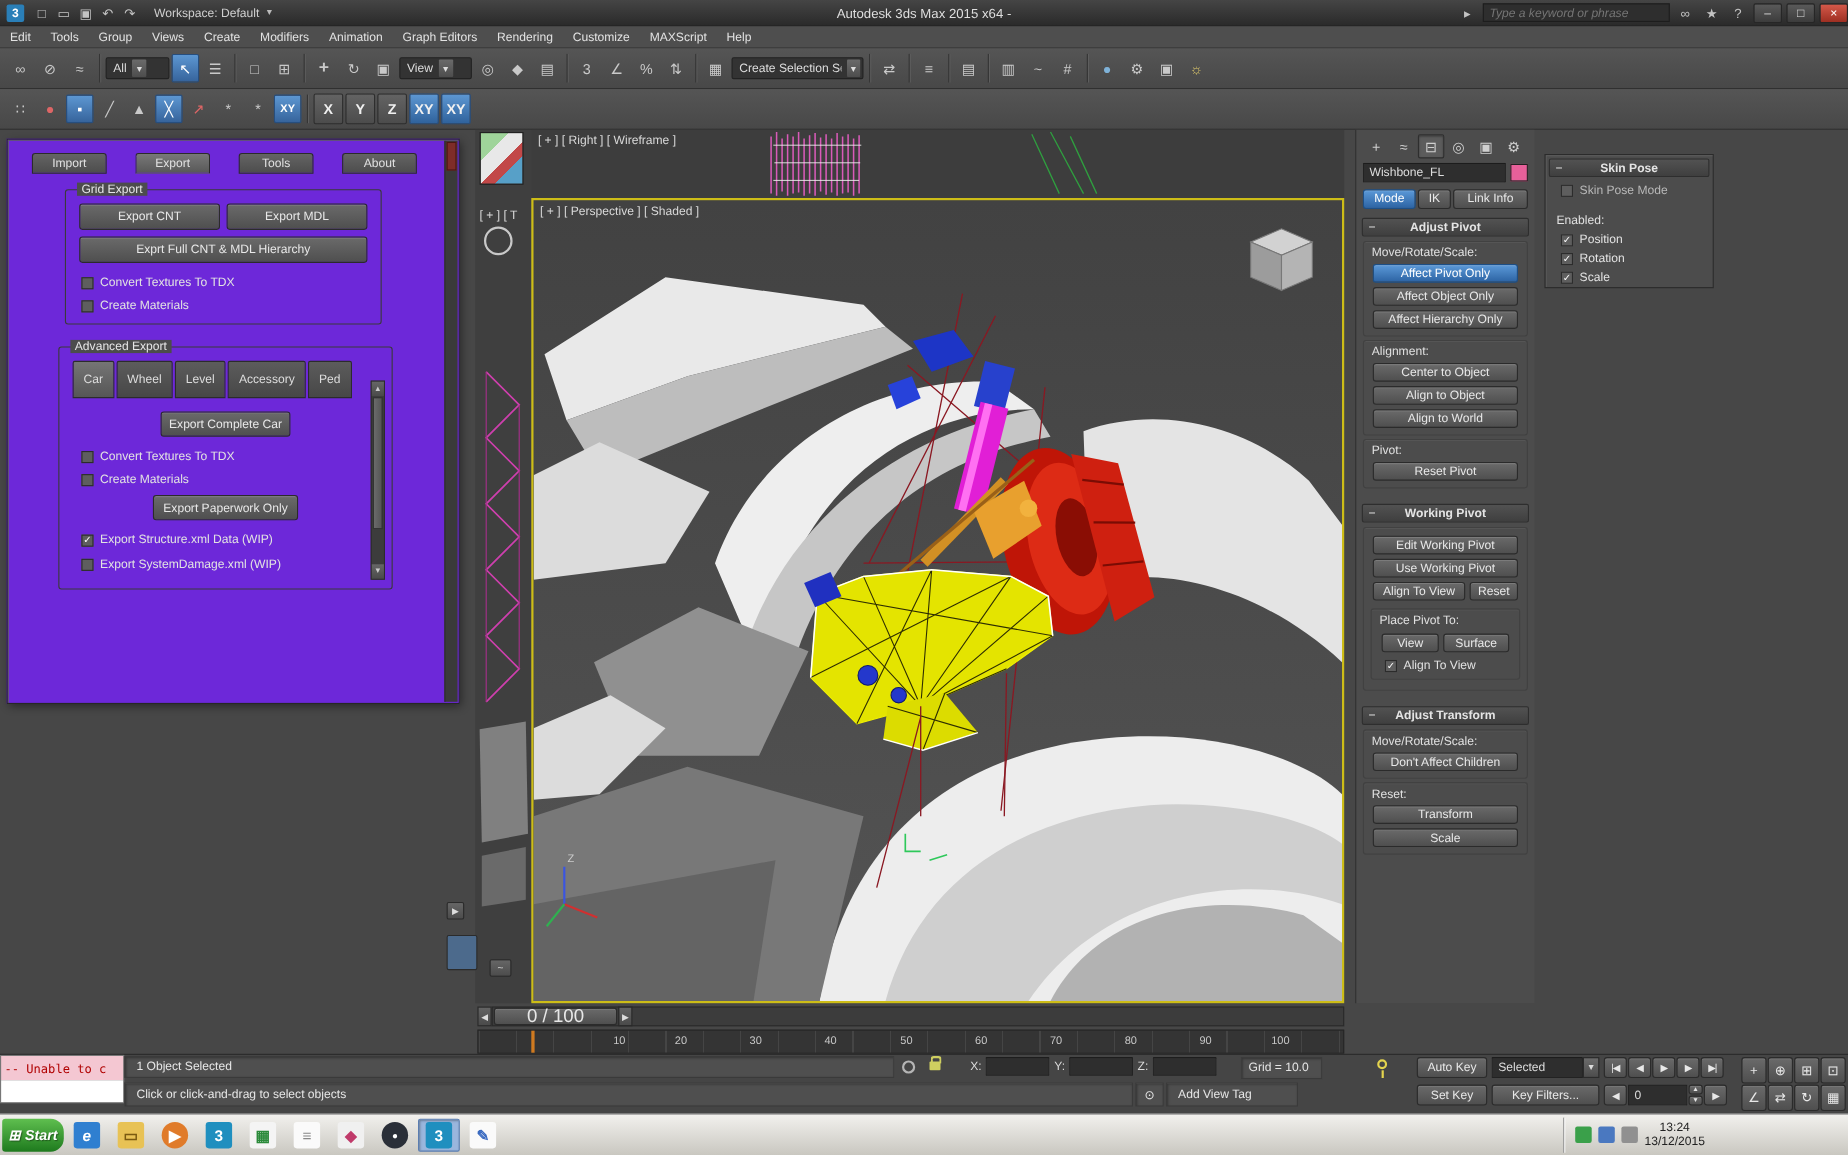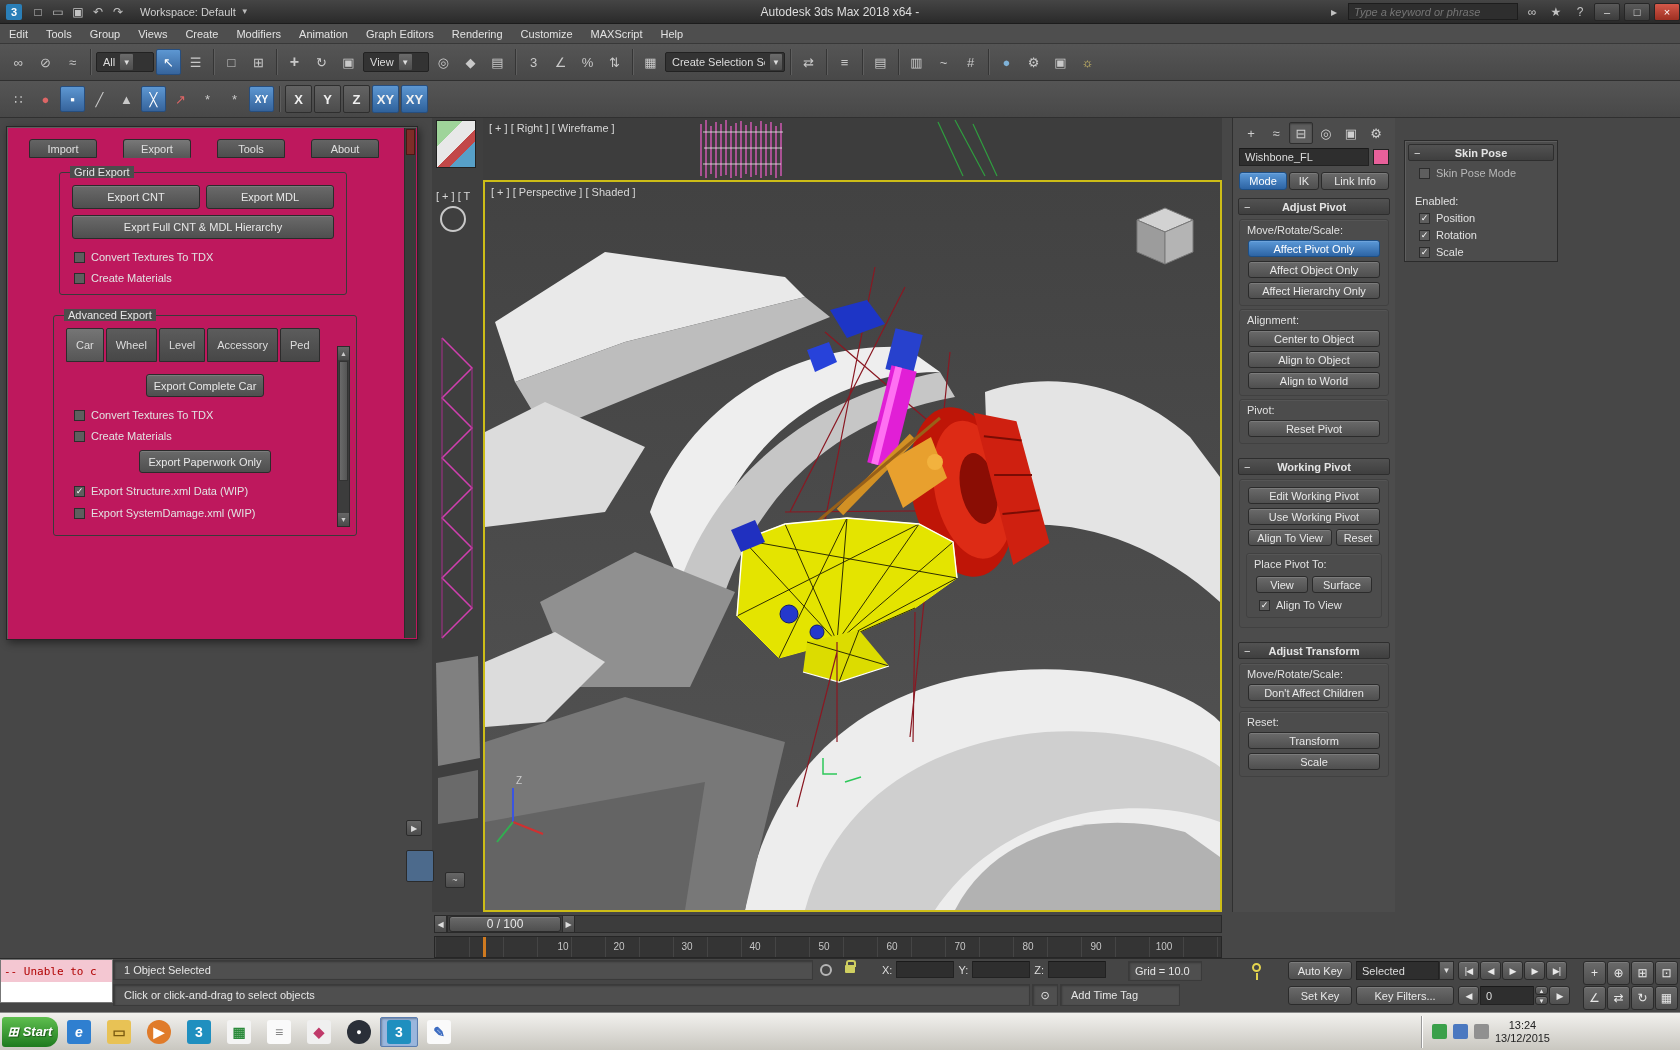--- a/index.html
+++ b/index.html
@@ -35,21 +35,21 @@
 .big-axis.blue{background:linear-gradient(#5d97d2,#2f629c);border-color:#274e7e}
 
 
 .btn{display:flex;align-items:center;justify-content:center;background:linear-gradient(#6a6a6a,#4f4f4f);border:1px solid #2b2b2b;border-radius:3px;color:#e8e8e8;box-shadow:inset 0 1px 0 rgba(255,255,255,.12)}
 .btn.blue{background:linear-gradient(#5b99d8,#2d64a4);border-color:#1d4f86;color:#fff}
 .field{background:#2e2e2e;border:1px solid #222;border-top-color:#1a1a1a;color:#ddd;border-radius:1px}
 .cbbox{width:11px;height:11px;min-width:11px;background:#5e5e5e;border:1px solid #2c2c2c;display:inline-flex;align-items:center;justify-content:center;font-size:9px;color:#fff}
 .cbrow{display:flex;align-items:center;gap:6px;color:#e2e2e2}
 
 
-#export-dialog{position:absolute;left:6px;top:126px;width:412px;height:514px;background:#be185d;border:1px solid #272727;box-shadow:inset 1px 1px 0 #5e5e5e,2px 3px 8px rgba(0,0,0,.45)}
+#export-dialog{position:absolute;left:6px;top:126px;width:412px;height:514px;background:#6d28d9;border:1px solid #272727;box-shadow:inset 1px 1px 0 #5e5e5e,2px 3px 8px rgba(0,0,0,.45)}
 #dlg-scroll{position:absolute;right:1px;top:1px;width:12px;height:510px;background:#3a3a3a;border-left:1px solid #2c2c2c}
 #dlg-scroll .thumb{position:absolute;left:1px;top:1px;width:9px;height:26px;background:#7e2c28;border:1px solid #4c1613}
 .dlg-tabs{display:flex;padding:12px 0 0 22px;gap:26px}
 .dlg-tab{width:68px;height:19px;display:flex;align-items:center;justify-content:center;background:linear-gradient(#646464,#4d4d4d);border:1px solid #2b2b2b;border-radius:3px 3px 0 0;color:#e0e0e0}
 .dlg-tab.active{background:linear-gradient(#787878,#585858);border-bottom-color:#585858}
 .groupbox{position:relative;border:1px solid #3a3a3a;border-radius:3px;margin:14px 70px 0 52px;padding:12px 8px 10px}
 .groupbox.adv{margin:20px 60px 0 46px}
 .gtitle{position:absolute;top:-7px;left:10px;background:#4c4c4c;padding:0 4px;color:#e6e6e6}
 .brow{display:flex;gap:6px;justify-content:center}
 .adv-tabs{display:flex;gap:2px;margin:0 0 12px 4px}
@@ -73,21 +73,21 @@
 
 
 .mini-btn{position:absolute;background:linear-gradient(#666,#4c4c4c);border:1px solid #2b2b2b;color:#ddd;display:flex;align-items:center;justify-content:center;border-radius:2px}
 #grid-toggle{background:#4c6a8c;display:grid;grid-template-columns:1fr 1fr 1fr;grid-template-rows:1fr 1fr 1fr;gap:1px;padding:3px}
 #grid-toggle i{background:#b8cce0}
 
 
 #timeline-row{position:absolute;left:434px;top:912px;width:788px;height:24px;display:flex;align-items:center}
 #tl-track{flex:1;height:18px;background:#3c3c3c;border:1px solid #2a2a2a;display:flex;align-items:center}
 .tl-arrow{width:13px;height:18px;display:flex;align-items:center;justify-content:center;font-size:8px;color:#ddd;background:linear-gradient(#646464,#4a4a4a);border:1px solid #2a2a2a}
-#tl-thumb{width:112px;height:16px;margin:0 1px;font-size:12px}
+#tl-thumb{width:112px;height:16px;margin:0 1px;font-size:17px}
 #trackbar{position:absolute;left:434px;top:936px;width:788px;height:22px;background:#343434;border:1px solid #262626;background-image:repeating-linear-gradient(90deg,#454545 0,#454545 1px,transparent 1px,transparent 34px)}
 #trackbar .tick{position:absolute;top:4px;transform:translateX(-50%);color:#c6c6c6;font-size:10px}
 #frame-marker{position:absolute;left:48px;top:0;width:3px;height:20px;background:#cf7a20}
 
 
 #cmd-panel{position:absolute;left:1232px;top:118px;width:163px;height:794px;background:#4c4c4c;border-left:1px solid #303030;padding:2px 4px}
 #cmd-tabs{display:flex;gap:1px;margin:2px 0 4px 2px}
 .cmd-tab{width:24px;height:22px;display:flex;align-items:center;justify-content:center;color:#cfcfcf;font-size:13px;border:1px solid transparent;border-radius:2px}
 .cmd-tab.active{background:#5c5c5c;border-color:#2e2e2e;box-shadow:inset 0 1px 2px rgba(0,0,0,.4)}
 #name-row{display:flex;align-items:center;gap:4px;margin:2px 2px 6px}
@@ -147,21 +147,21 @@
   <span class="appicon">3</span>
   <span class="ticon">□</span>
   <span class="ticon">▭</span>
   <span class="ticon">▣</span>
   <span class="ticon">↶</span>
   <span class="ticon">↷</span>
   <div id="ws-dd">
     <span>Workspace: Default</span>
     <span class="da">▼</span>
   </div>
-  <div id="title-text">Autodesk 3ds Max 2018 x64 -</div>
+  <div id="title-text">Autodesk 3ds Max 2015 x64 -</div>
   <div id="title-right">
     <span class="ticon">▸</span>
     <input id="search-box" placeholder="Type a keyword or phrase" style="">
     <span class="ticon">∞</span>
     <span class="ticon">★</span>
     <span class="ticon">?</span>
     <span class="winbtn">–</span>
     <span class="winbtn">□</span>
     <span class="winbtn close">×</span>
   </div>
@@ -586,21 +586,21 @@
   <div style="position:absolute;left:1458px;top:2px;display:flex;gap:1px">
     <div class="btn pb">|◀</div>
     <div class="btn pb">◀</div>
     <div class="btn pb">▶</div>
     <div class="btn pb">▶</div>
     <div class="btn pb">▶|</div>
   </div>
 
   <div class="statusfield" style="left:113px;top:25px;width:917px;height:22px">Click or click-and-drag to select objects</div>
   <div class="statusfield" style="left:1032px;top:25px;width:26px;height:22px;justify-content:center;padding:0">⊙</div>
-  <div class="statusfield" style="left:1060px;top:25px;width:120px;height:22px">Add Time Tag</div>
+  <div class="statusfield" style="left:1060px;top:25px;width:120px;height:22px">Add View Tag</div>
 
   <div class="btn skbtn" style="left:1288px;top:27px">Set Key</div>
   <div class="btn" style="position:absolute;left:1356px;top:27px;width:98px;height:19px">Key Filters...</div>
   <div style="position:absolute;left:1458px;top:27px;display:flex;gap:1px;align-items:center">
     <div class="btn pb">◀</div>
     <div class="field" style="width:54px;height:19px;display:flex;align-items:center;padding:0 5px">0</div>
     <div style="display:flex;flex-direction:column;gap:1px">
       <div class="btn" style="width:13px;height:9px;font-size:6px">▲</div>
       <div class="btn" style="width:13px;height:9px;font-size:6px">▼</div>
     </div>

